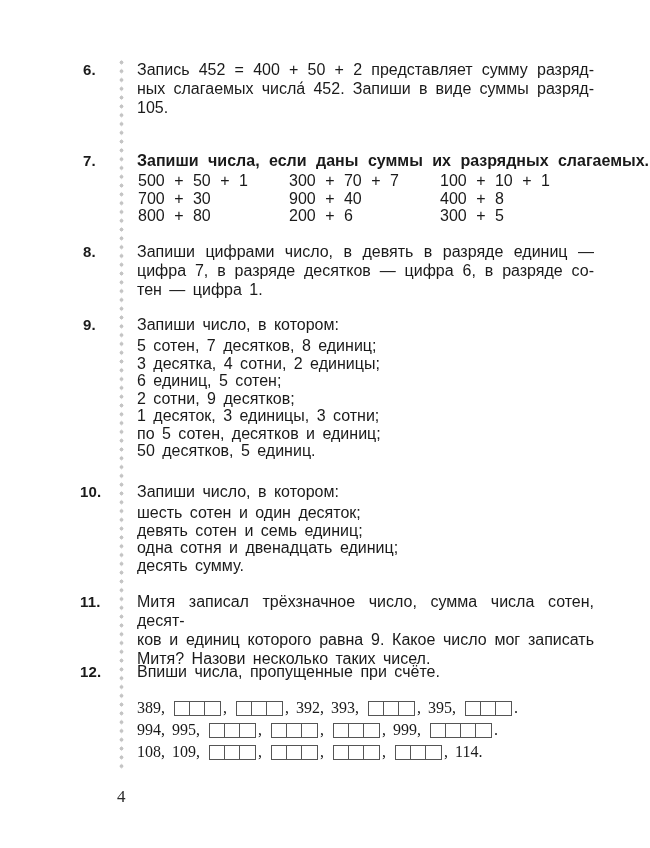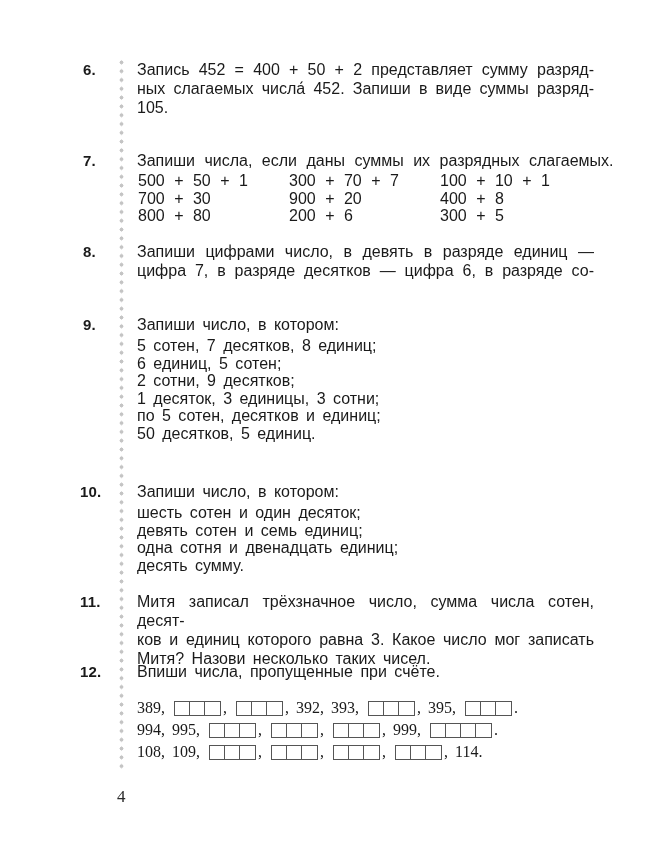--- a/index.html
+++ b/index.html
@@ -119,55 +119,57 @@
   <div class="task-body">
     <span class="line just">Запись 452 = 400 + 50 + 2 представляет сумму разряд-</span>
     <span class="line just">ных слагаемых числа́ 452. Запиши в виде суммы разряд-</span>
     <span class="line">105.</span>
   </div>
 </div>
 
 <div class="task" style="top:151px;">
   <div class="task-num">7.</div>
   <div class="task-body">
-    <span class="line" style="word-spacing:5px;">Запиши числа, если даны суммы их разрядных слагаемых.</span>
+    <span class="line" style="word-spacing:5px;font-weight:bold;">Запиши числа, если даны суммы их разрядных слагаемых.</span>
     <div class="grid7">
       <div class="col" style="left:1px;">
         <span>500 + 50 + 1</span>
         <span>700 + 30</span>
         <span>800 + 80</span>
       </div>
       <div class="col" style="left:152px;">
         <span>300 + 70 + 7</span>
-        <span>900 + 20</span>
+        <span>900 + 40</span>
         <span>200 + 6</span>
       </div>
       <div class="col" style="left:303px;">
         <span>100 + 10 + 1</span>
         <span>400 + 8</span>
         <span>300 + 5</span>
       </div>
     </div>
   </div>
 </div>
 
 <div class="task" style="top:242px;">
   <div class="task-num">8.</div>
   <div class="task-body">
     <span class="line just">Запиши цифрами число, в девять в разряде единиц —</span>
     <span class="line just">цифра 7, в разряде десятков — цифра 6, в разряде со-</span>
+    <span class="line">тен — цифра 1.</span>
   </div>
 </div>
 
 <div class="task" style="top:315px;">
   <div class="task-num">9.</div>
   <div class="task-body">
     <span class="line">Запиши число, в котором:</span>
     <div class="sub">
       <span class="line">5 сотен, 7 десятков, 8 единиц;</span>
+      <span class="line">3 десятка, 4 сотни, 2 единицы;</span>
       <span class="line">6 единиц, 5 сотен;</span>
       <span class="line">2 сотни, 9 десятков;</span>
       <span class="line">1 десяток, 3 единицы, 3 сотни;</span>
       <span class="line">по 5 сотен, десятков и единиц;</span>
       <span class="line">50 десятков, 5 единиц.</span>
     </div>
   </div>
 </div>
 
 <div class="task" style="top:482px;">
@@ -180,21 +182,21 @@
       <span class="line">одна сотня и двенадцать единиц;</span>
       <span class="line">десять сумму.</span>
     </div>
   </div>
 </div>
 
 <div class="task" style="top:592px;">
   <div class="task-num two">11.</div>
   <div class="task-body">
     <span class="line just">Митя записал трёхзначное число, сумма числа сотен, десят-</span>
-    <span class="line just">ков и единиц которого равна 3. Какое число мог записать</span>
+    <span class="line just">ков и единиц которого равна 9. Какое число мог записать</span>
     <span class="line">Митя? Назови несколько таких чисел.</span>
   </div>
 </div>
 
 <div class="task" style="top:662px;">
   <div class="task-num two">12.</div>
   <div class="task-body">
     <span class="line">Впиши числа, пропущенные при счёте.</span>
     <div style="margin-top:16px;font-family:Liberation Serif, serif;">
 

